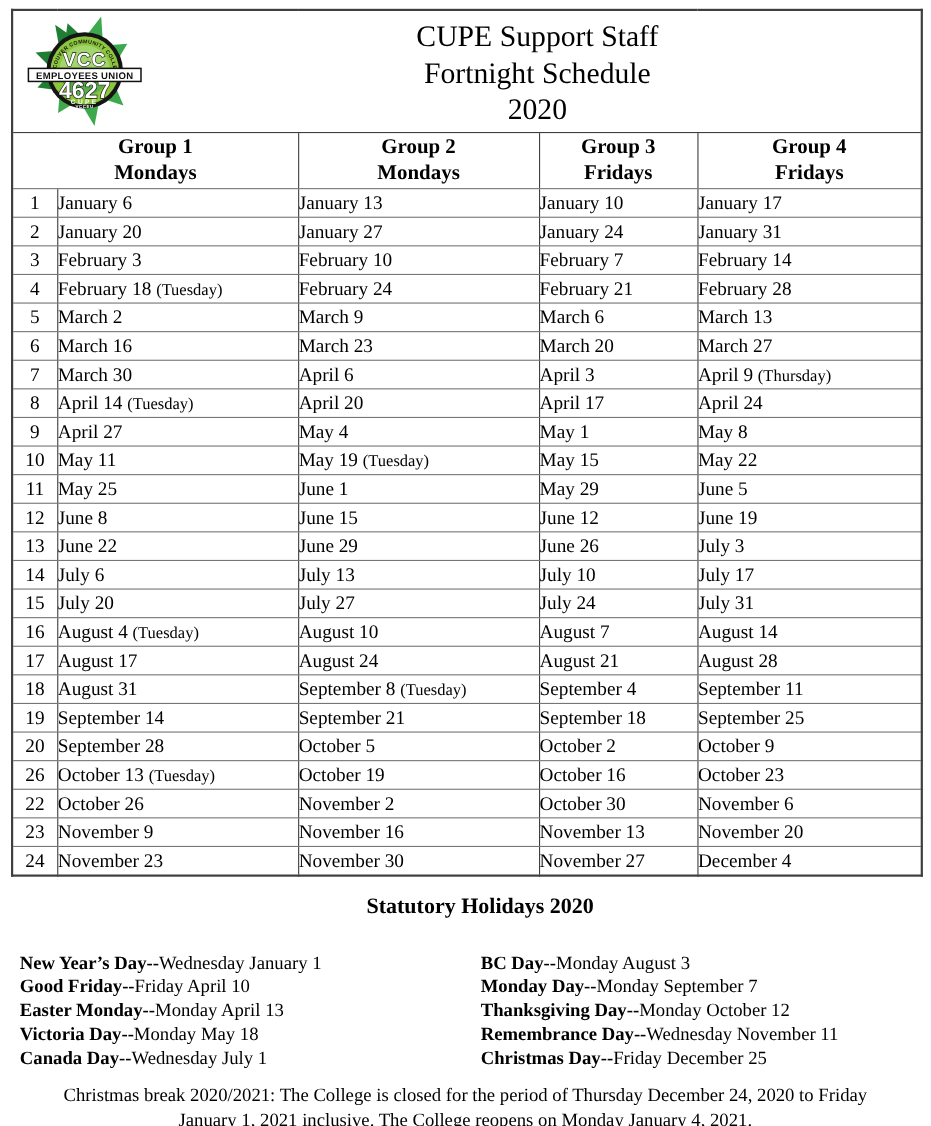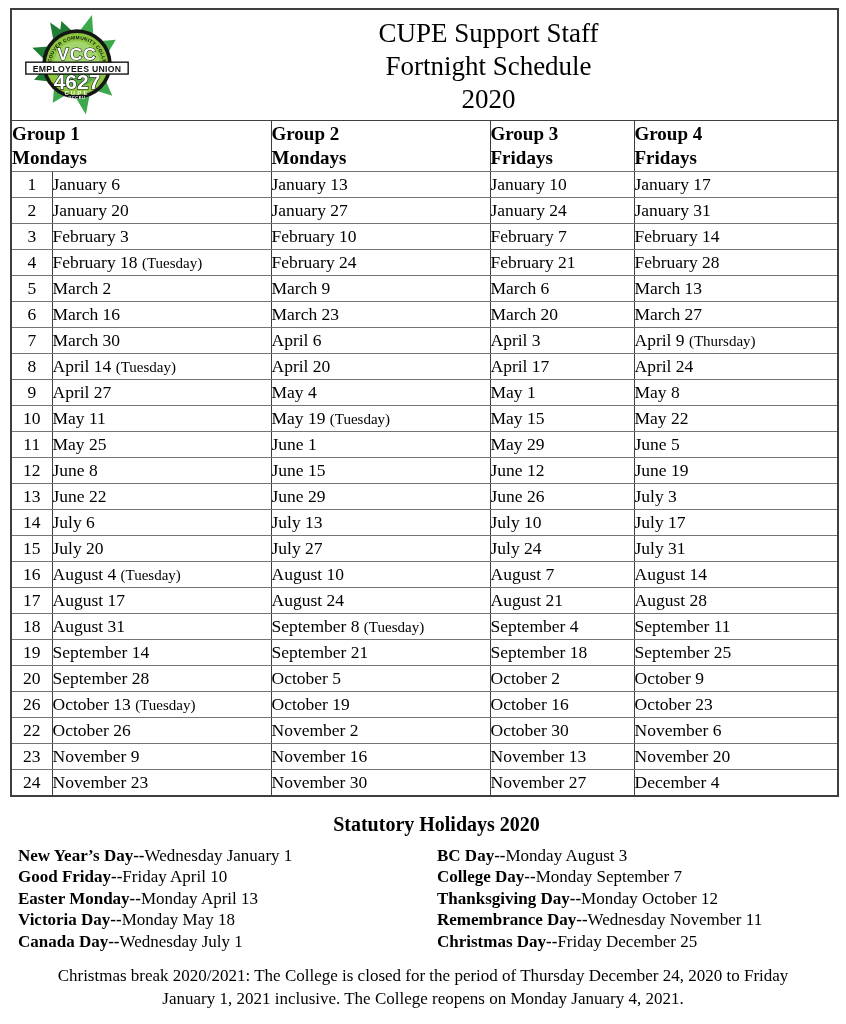--- a/index.html
+++ b/index.html
@@ -9,28 +9,28 @@
   table.schedule { border-collapse:collapse; table-layout:fixed; width:826px; margin:8px 0 0 10px; }
   table.schedule { border:2px solid #3f3f3f; }
   .schedule th, .schedule td {
     border-left:1.5px solid #3f3f3f; border-right:1.5px solid #3f3f3f;
     border-top:1.7px solid #757575; border-bottom:1.7px solid #757575;
     overflow:hidden; white-space:nowrap;
   }
   .title-cell { height:108px; position:relative; border-bottom:1.7px solid #3f3f3f !important; }
   .logo-wrap { position:absolute; left:6px; top:1px; width:118px; height:106px; }
   .titles { margin-left:128px; text-align:center; font-weight:normal; font-size:27px; line-height:33px; padding-top:3px; }
-  .header-row th { height:50px; font-size:19px; line-height:24px; font-weight:bold; text-align:left; vertical-align:middle; padding:0; }
+  .header-row th { height:50px; font-size:19px; line-height:24px; font-weight:bold; text-align:center; vertical-align:middle; padding:0; }
   tbody.sched-body td { height:25px; font-size:17.5px; padding:0; vertical-align:middle; }
   td.num { text-align:center; }
   td.date { padding-left:8px; }
   .paren { font-size:15px; }
 
   .holidays-heading { text-align:center; font-weight:bold; font-size:20px; margin-top:16px;padding-left:27px; }
-  .holidays { display:flex; margin-top:9px; font-size:17px; line-height:21.4px; }
+  .holidays { display:flex; margin-top:29px; font-size:17px; line-height:21.4px; }
   .holidays .col-left { margin-left:18px; width:419px; }
   .holidays .col-right { flex:1; }
   .holiday b { font-weight:bold; }
 
   .footer-note { margin-top:12px; text-align:center; font-size:17px; line-height:23px; }
 
   svg text { font-family:"Liberation Sans", sans-serif; }
 </style>
 </head>
 <body>
@@ -282,21 +282,21 @@
   <div class="holidays">
     <div class="col-left">
         <div class="holiday"><b>New Year’s Day--</b><span>Wednesday January 1</span></div>
         <div class="holiday"><b>Good Friday--</b><span>Friday April 10</span></div>
         <div class="holiday"><b>Easter Monday--</b><span>Monday April 13</span></div>
         <div class="holiday"><b>Victoria Day--</b><span>Monday May 18</span></div>
         <div class="holiday"><b>Canada Day--</b><span>Wednesday July 1</span></div>
       </div>
     <div class="col-right">
         <div class="holiday"><b>BC Day--</b><span>Monday August 3</span></div>
-        <div class="holiday"><b>College Day--</b><span>Monday September 7</span></div>
+        <div class="holiday"><b>Monday Day--</b><span>Monday September 7</span></div>
         <div class="holiday"><b>Thanksgiving Day--</b><span>Monday October 12</span></div>
         <div class="holiday"><b>Remembrance Day--</b><span>Wednesday November 11</span></div>
         <div class="holiday"><b>Christmas Day--</b><span>Friday December 25</span></div>
       </div>
   </div>
 
   <div class="footer-note">
     <div>Christmas break 2020/2021: The College is closed for the period of Thursday December 24, 2020 to Friday</div>
     <div>January 1, 2021 inclusive. The College reopens on Monday January 4, 2021.</div>
   </div>

